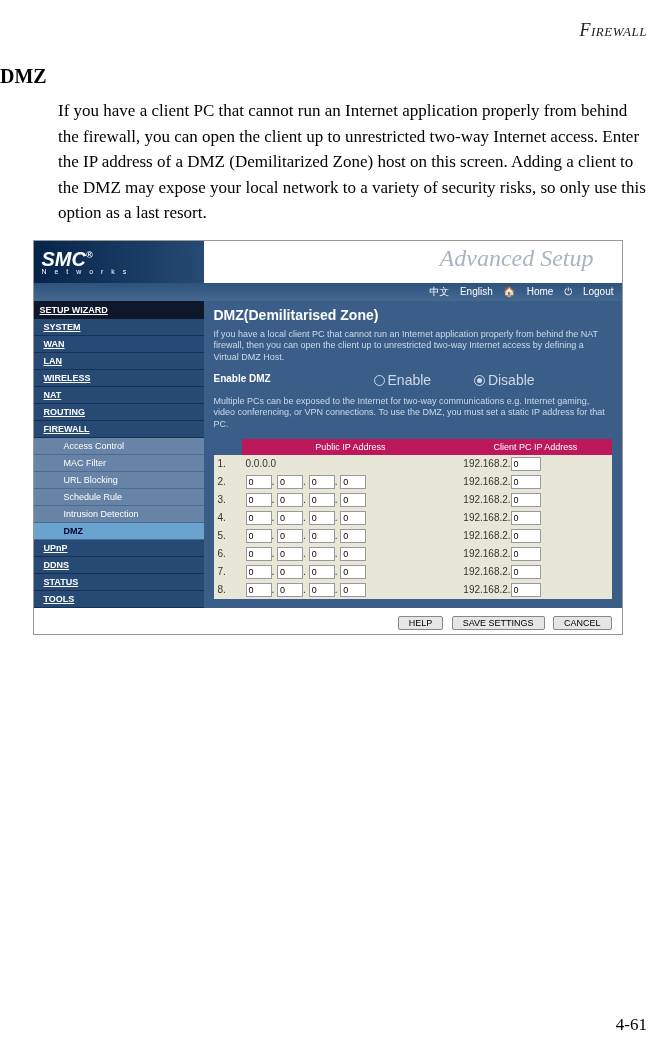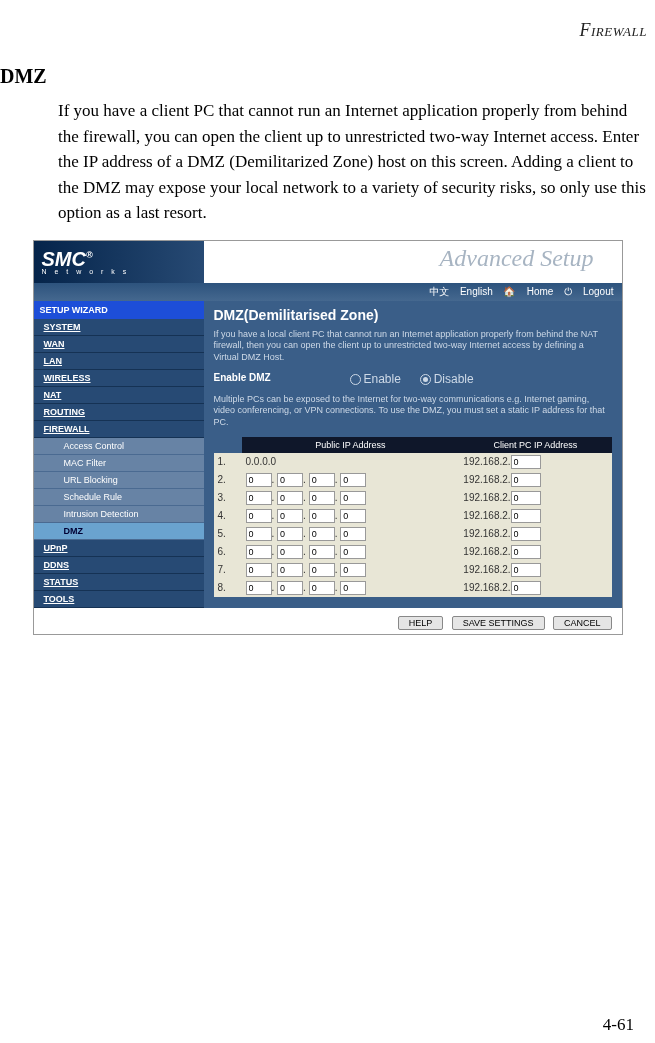--- a/index.html
+++ b/index.html
@@ -89,25 +89,26 @@
   .fig-body {
     display: flex;
     min-height: 300px;
   }
   .sidebar {
     width: 170px;
     flex-shrink: 0;
     background: #000;
   }
   .sb-setup {
-    background: #1d4ed8;
+    background: #0f172a;
     color: #fff;
     font-weight: bold;
     font-size: 9px;
     padding: 4px 6px;
+    text-decoration: underline;
   }
   .sb-item {
     background: #274a74;
     color: #fff;
     font-size: 9px;
     font-weight: bold;
     padding: 3px 10px;
     border-bottom: 1px solid #153254;
     text-decoration: underline;
   }
@@ -144,29 +145,29 @@
     color: #cdd9e7;
     font-size: 9px;
     line-height: 1.3;
     margin: 4px 0 8px 0;
   }
   .enable-row {
     font-size: 10px;
     color: #fff;
     margin: 6px 0 8px 0;
   }
-  .enable-row label { margin-left: 16px; font-size: 12px; color: #cdd9e7; vertical-align: middle;}
+  .enable-row label { margin-left: 40px; font-size: 14px; color: #cdd9e7; vertical-align: middle;}
   .enable-row b { margin-right: 60px; }
   .dmz-table {
     width: 100%;
     border-collapse: collapse;
     font-size: 10px;
   }
   .dmz-table th {
-    background: #0f172a;
+    background: #be185d;
     color: #fff;
     font-weight: normal;
     padding: 3px;
     font-size: 9px;
   }
   .dmz-table th:first-child { width: 20px; background: #3a5e88; border: none;}
   .dmz-table td {
     background: #e8e6d6;
     padding: 2px 4px;
     color: #333;
@@ -205,21 +206,21 @@
     padding: 1px 10px;
     border: 1px solid #888;
     background: #e5e5e5;
     margin-left: 4px;
     border-radius: 2px;
     cursor: pointer;
   }
   .page-num {
     text-align: right;
     font-size: 17px;
-    padding-right: 21px;
+    padding-right: 8px;
     margin-top: 380px;
   }
   .radio-dot {
     display: inline-block;
     width: 9px; height: 9px;
     border: 1px solid #cdd9e7;
     border-radius: 50%;
     vertical-align: middle;
     margin-right: 3px;
     position: relative;

